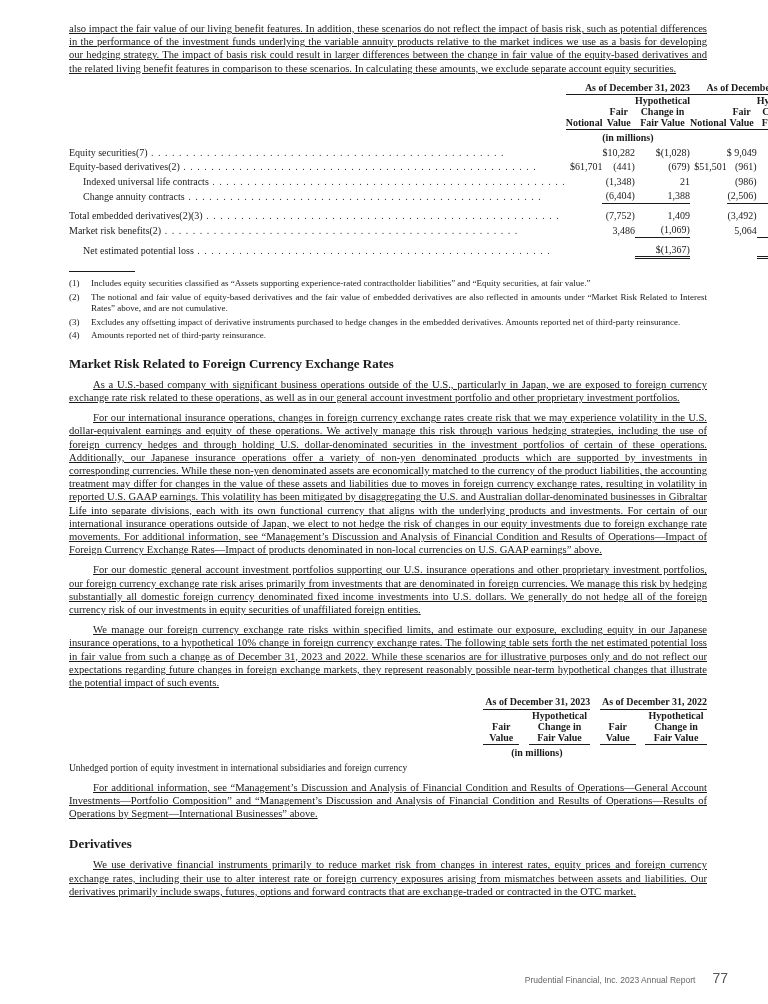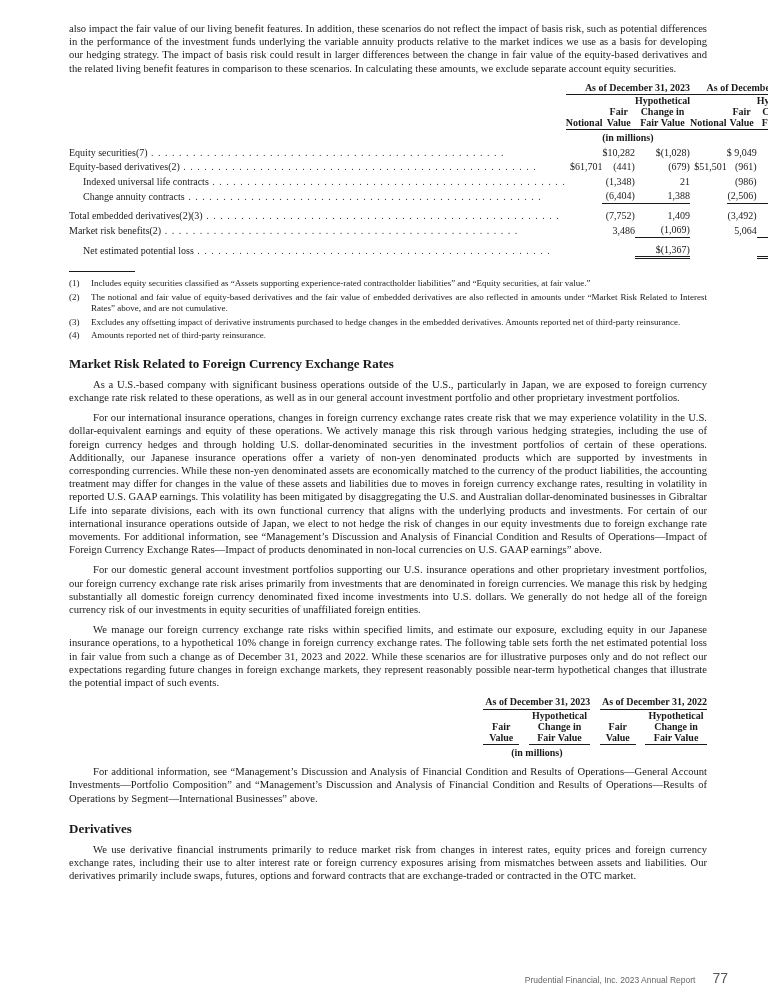--- a/index.html
+++ b/index.html
@@ -5,20 +5,21 @@
   html, body { margin: 0; padding: 0; background: #ffffff; }
   body {
     width: 768px; height: 1004px; position: relative; overflow: hidden;
     font-family: "Liberation Serif", "DejaVu Serif", serif;
     color: #1a1a1a;
   }
   .page { position: absolute; left: 69px; top: 22px; width: 638px; }
   p.body {
     margin: 0 0 7px 0; font-size: 10.6px; line-height: 13.2px;
     text-align: justify;
+    text-decoration: underline;
   }
   p.indent { text-indent: 24px; }
   h2.section {
     font-size: 13px; font-weight: bold; margin: 10px 0 6px 0; line-height: 16px;
   }
   table.fin { border-collapse: collapse; font-size: 10px; line-height: 12.5px; }
   table.fin td, table.fin th { padding: 0; vertical-align: bottom; }
   th.grp {
     font-weight: bold; text-align: right; font-size: 10px;
     border-bottom: 1.5px solid #1a1a1a; padding-bottom: 1px;
@@ -249,20 +250,23 @@
       <td></td>
       <th class="col"><span class="u"><span>Fair</span><br><span>Value</span></span></th>
       <td></td>
       <th class="col"><span class="u"><span>Hypothetical</span><br><span>Change in</span><br><span>Fair Value</span></span></th>
     </tr>
     <tr>
       <td></td>
       <td class="unit" colspan="3">(in millions)</td>
       <td colspan="4"></td>
     </tr>
+    <tr>
+      <td colspan="8" style="font-size:9.5px; padding-top:3px;">Unhedged portion of equity investment in international subsidiaries and foreign currency</td>
+    </tr>
   </tbody>
     </table>
 
   <p class="body indent">For additional information, see “Management’s Discussion and Analysis of Financial Condition and Results of Operations—General Account Investments—Portfolio Composition” and “Management’s Discussion and Analysis of Financial Condition and Results of Operations—Results of Operations by Segment—International Businesses” above.</p>
 
   <h2 class="section" style="margin-top:16px;">Derivatives</h2>
   <p class="body indent">We use derivative financial instruments primarily to reduce market risk from changes in interest rates, equity prices and foreign currency exchange rates, including their use to alter interest rate or foreign currency exposures arising from mismatches between assets and liabilities. Our derivatives primarily include swaps, futures, options and forward contracts that are exchange-traded or contracted in the OTC market.</p>
 </div>
 
 <div class="footer">

